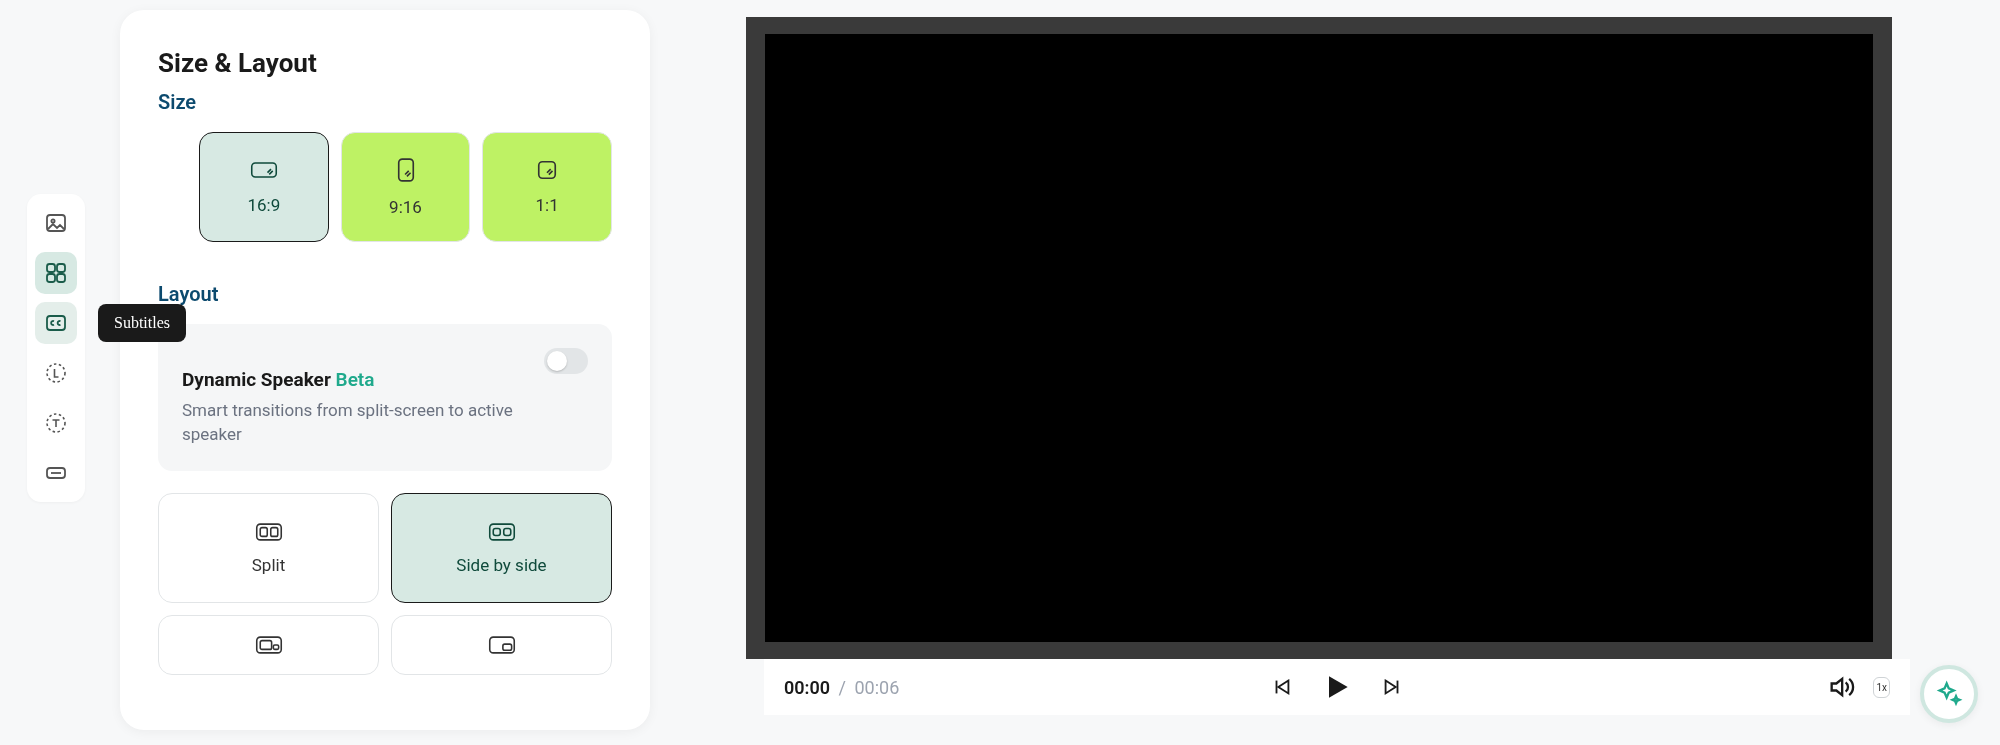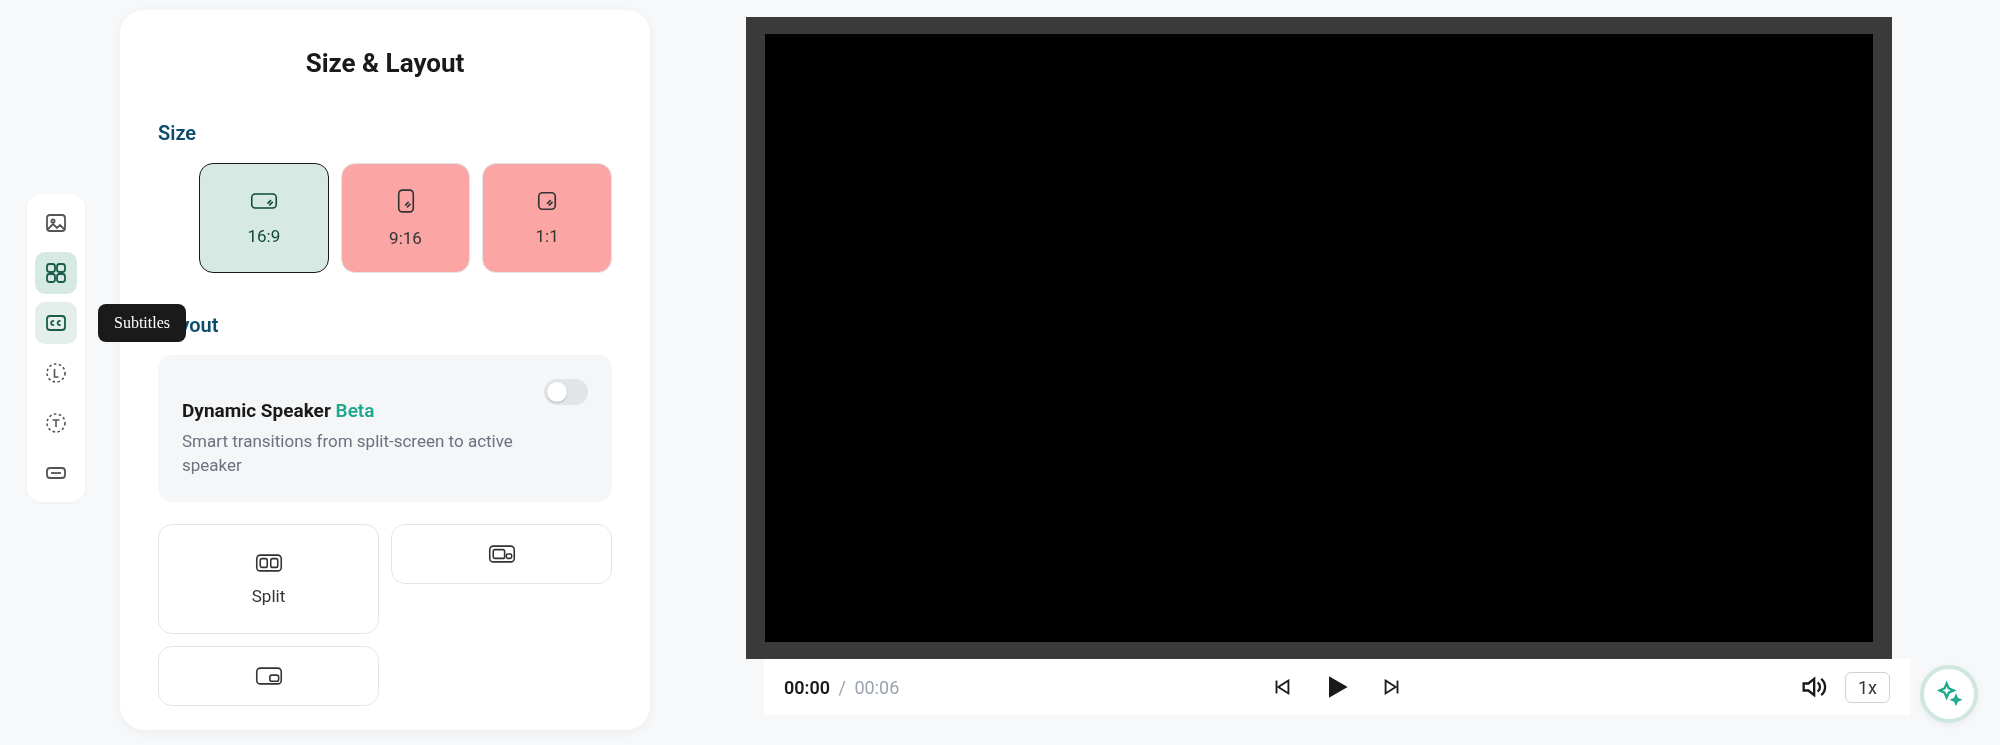--- a/index.html
+++ b/index.html
@@ -68,43 +68,42 @@
     background: #fff;
     border-radius: 24px;
     padding: 38px;
     box-shadow: 0 2px 12px rgba(0,0,0,0.05);
     overflow: hidden;
   }
   .panel-title {
     font-size: 26px;
     font-weight: 700;
     color: #1a1a1a;
-    margin-bottom: 43px;
-    text-align: center;
+    margin-bottom: 12px;
   }
   .section-label {
     font-size: 20px;
     font-weight: 600;
     color: #0c4a6e;
     margin-bottom: 18px;
     margin-top: 6px;
   }
 
   .size-row {
     display: flex;
     gap: 12px;
     margin-bottom: 40px;
     padding-left: 41px;
   }
   .size-btn {
     flex: 1;
     height: 110px;
     border: 1.5px solid #e2e5e7;
     border-radius: 14px;
-    background: #fca5a5;
+    background: #bef264;
     display: flex;
     flex-direction: column;
     align-items: center;
     justify-content: center;
     gap: 14px;
     cursor: pointer;
     font-size: 17px;
     color: #333;
   }
   .size-btn.selected {
@@ -251,22 +250,22 @@
     margin-left: auto;
     display: flex;
     align-items: center;
     gap: 18px;
   }
   .right-controls .ctrl { cursor: pointer; color: #1a1a1a; display:flex; align-items:center;}
   .right-controls svg { width: 28px; height: 28px; }
   .speed-badge {
     border: 1.5px solid #cfd3d6;
     border-radius: 6px;
-    padding: 4px 12px;
-    font-size: 18px;
+    padding: 4px 2px;
+    font-size: 10px;
     color: #333;
     cursor: pointer;
   }
 
   
   .ai-btn {
     position: absolute;
     right: 22px;
     bottom: 22px;
     width: 58px;
@@ -374,20 +373,28 @@
 
   <div class="layout-grid">
     <div class="layout-btn">
       <svg viewBox="0 0 32 22" fill="none" stroke="currentColor" stroke-width="1.8">
         <rect x="2" y="2" width="28" height="18" rx="4"></rect>
         <rect x="6" y="6" width="8" height="10" rx="2"></rect>
         <rect x="18" y="6" width="8" height="10" rx="2"></rect>
       </svg>
       <span>Split</span>
     </div>
+    <div class="layout-btn selected">
+      <svg viewBox="0 0 32 22" fill="none" stroke="currentColor" stroke-width="1.8">
+        <rect x="2" y="2" width="28" height="18" rx="4"></rect>
+        <rect x="6" y="7" width="8" height="8" rx="2.5"></rect>
+        <rect x="18" y="7" width="8" height="8" rx="2.5"></rect>
+      </svg>
+      <span>Side by side</span>
+    </div>
     <div class="layout-btn partial">
       <svg viewBox="0 0 32 22" fill="none" stroke="currentColor" stroke-width="1.8">
         <rect x="2" y="2" width="28" height="18" rx="4"></rect>
         <rect x="6" y="6" width="13" height="10" rx="2"></rect>
         <rect x="21" y="11" width="6" height="5" rx="1.5"></rect>
       </svg>
     </div>
     <div class="layout-btn partial">
       <svg viewBox="0 0 32 22" fill="none" stroke="currentColor" stroke-width="1.8">
         <rect x="2" y="2" width="28" height="18" rx="4"></rect>

